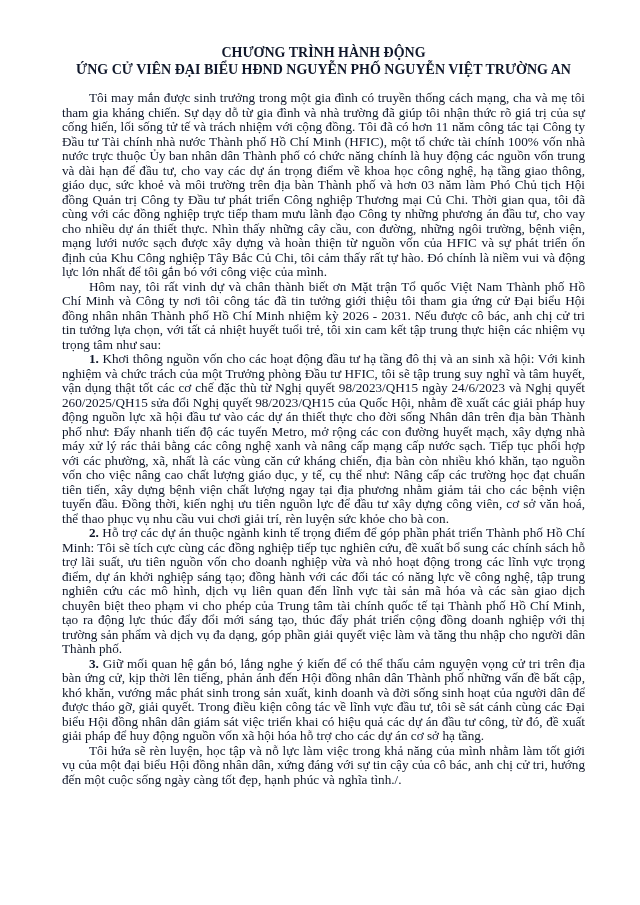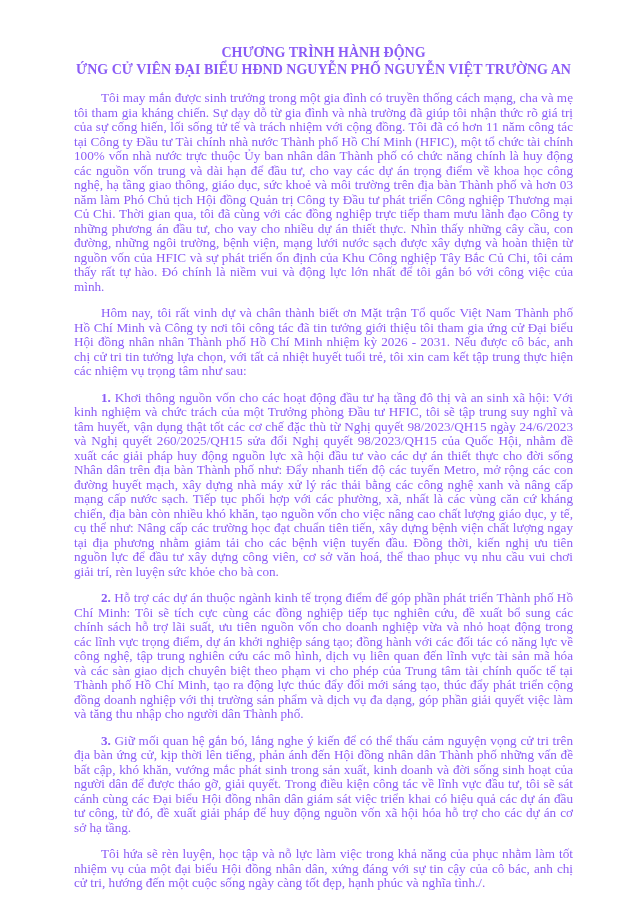--- a/index.html
+++ b/index.html
@@ -2,36 +2,36 @@
 <html lang="vi"><head>
 <meta charset="utf-8">
 <style>
   html, body { margin: 0; padding: 0; background: #ffffff; }
   .page {
     position: relative;
     width: 640px;
     height: 905px;
     box-sizing: border-box;
     background: #ffffff;
-    color: #8b5cf6;
+    color: #0f172a;
     padding: 44px 55px 0 62px;
     font-family: "Liberation Serif", "DejaVu Serif", serif;
     font-size: 13.2px;
     line-height: 14.5px;
     overflow: hidden;
   }
   .title-block {
     text-align: center;
     font-weight: bold;
     font-size: 14px;
     line-height: 17px;
     margin-bottom: 13px;
   }
   .body-text p {
-    margin: 12px;
+    margin: 0;
     text-align: justify;
     text-indent: 27px;
   }
   .item-num { font-weight: bold; }
 </style>
 </head>
 <body>
 
 <div class="page">
 
@@ -45,17 +45,17 @@
     <p><b class="item-num"></b> <span>Tôi may mắn được sinh trưởng trong một gia đình có truyền thống cách mạng, cha và mẹ tôi tham gia kháng chiến. Sự dạy dỗ từ gia đình và nhà trường đã giúp tôi nhận thức rõ giá trị của sự cống hiến, lối sống tử tế và trách nhiệm với cộng đồng. Tôi đã có hơn 11 năm công tác tại Công ty Đầu tư Tài chính nhà nước Thành phố Hồ Chí Minh (HFIC), một tổ chức tài chính 100% vốn nhà nước trực thuộc Ủy ban nhân dân Thành phố có chức năng chính là huy động các nguồn vốn trung và dài hạn để đầu tư, cho vay các dự án trọng điểm về khoa học công nghệ, hạ tầng giao thông, giáo dục, sức khoẻ và môi trường trên địa bàn Thành phố và hơn 03 năm làm Phó Chủ tịch Hội đồng Quản trị Công ty Đầu tư phát triển Công nghiệp Thương mại Củ Chi. Thời gian qua, tôi đã cùng với các đồng nghiệp trực tiếp tham mưu lãnh đạo Công ty những phương án đầu tư, cho vay cho nhiều dự án thiết thực. Nhìn thấy những cây cầu, con đường, những ngôi trường, bệnh viện, mạng lưới nước sạch được xây dựng và hoàn thiện từ nguồn vốn của HFIC và sự phát triển ổn định của Khu Công nghiệp Tây Bắc Củ Chi, tôi cảm thấy rất tự hào. Đó chính là niềm vui và động lực lớn nhất để tôi gắn bó với công việc của mình.</span></p>
 
     <p><b class="item-num"></b> <span>Hôm nay, tôi rất vinh dự và chân thành biết ơn Mặt trận Tổ quốc Việt Nam Thành phố Hồ Chí Minh và Công ty nơi tôi công tác đã tin tưởng giới thiệu tôi tham gia ứng cử Đại biểu Hội đồng nhân nhân Thành phố Hồ Chí Minh nhiệm kỳ 2026 - 2031. Nếu được cô bác, anh chị cử tri tin tưởng lựa chọn, với tất cả nhiệt huyết tuổi trẻ, tôi xin cam kết tập trung thực hiện các nhiệm vụ trọng tâm như sau:</span></p>
 
     <p><b class="item-num">1.</b> <span>Khơi thông nguồn vốn cho các hoạt động đầu tư hạ tầng đô thị và an sinh xã hội: Với kinh nghiệm và chức trách của một Trưởng phòng Đầu tư HFIC, tôi sẽ tập trung suy nghĩ và tâm huyết, vận dụng thật tốt các cơ chế đặc thù từ Nghị quyết 98/2023/QH15 ngày 24/6/2023 và Nghị quyết 260/2025/QH15 sửa đổi Nghị quyết 98/2023/QH15 của Quốc Hội, nhằm đề xuất các giải pháp huy động nguồn lực xã hội đầu tư vào các dự án thiết thực cho đời sống Nhân dân trên địa bàn Thành phố như: Đẩy nhanh tiến độ các tuyến Metro, mở rộng các con đường huyết mạch, xây dựng nhà máy xử lý rác thải bằng các công nghệ xanh và nâng cấp mạng cấp nước sạch. Tiếp tục phối hợp với các phường, xã, nhất là các vùng căn cứ kháng chiến, địa bàn còn nhiều khó khăn, tạo nguồn vốn cho việc nâng cao chất lượng giáo dục, y tế, cụ thể như: Nâng cấp các trường học đạt chuẩn tiên tiến, xây dựng bệnh viện chất lượng ngay tại địa phương nhằm giảm tải cho các bệnh viện tuyến đầu. Đồng thời, kiến nghị ưu tiên nguồn lực để đầu tư xây dựng công viên, cơ sở văn hoá, thể thao phục vụ nhu cầu vui chơi giải trí, rèn luyện sức khỏe cho bà con.</span></p>
 
     <p><b class="item-num">2.</b> <span>Hỗ trợ các dự án thuộc ngành kinh tế trọng điểm để góp phần phát triển Thành phố Hồ Chí Minh: Tôi sẽ tích cực cùng các đồng nghiệp tiếp tục nghiên cứu, đề xuất bổ sung các chính sách hỗ trợ lãi suất, ưu tiên nguồn vốn cho doanh nghiệp vừa và nhỏ hoạt động trong các lĩnh vực trọng điểm, dự án khởi nghiệp sáng tạo; đồng hành với các đối tác có năng lực về công nghệ, tập trung nghiên cứu các mô hình, dịch vụ liên quan đến lĩnh vực tài sản mã hóa và các sàn giao dịch chuyên biệt theo phạm vi cho phép của Trung tâm tài chính quốc tế tại Thành phố Hồ Chí Minh, tạo ra động lực thúc đẩy đổi mới sáng tạo, thúc đẩy phát triển cộng đồng doanh nghiệp với thị trường sản phẩm và dịch vụ đa dạng, góp phần giải quyết việc làm và tăng thu nhập cho người dân Thành phố.</span></p>
 
     <p><b class="item-num">3.</b> <span>Giữ mối quan hệ gắn bó, lắng nghe ý kiến để có thể thấu cảm nguyện vọng cử tri trên địa bàn ứng cử, kịp thời lên tiếng, phản ánh đến Hội đồng nhân dân Thành phố những vấn đề bất cập, khó khăn, vướng mắc phát sinh trong sản xuất, kinh doanh và đời sống sinh hoạt của người dân để được tháo gỡ, giải quyết. Trong điều kiện công tác về lĩnh vực đầu tư, tôi sẽ sát cánh cùng các Đại biểu Hội đồng nhân dân giám sát việc triển khai có hiệu quả các dự án đầu tư công, từ đó, đề xuất giải pháp để huy động nguồn vốn xã hội hóa hỗ trợ cho các dự án cơ sở hạ tầng.</span></p>
 
-    <p><b class="item-num"></b> <span>Tôi hứa sẽ rèn luyện, học tập và nỗ lực làm việc trong khả năng của phục nhằm làm tốt nhiệm vụ của một đại biểu Hội đồng nhân dân, xứng đáng với sự tin cậy của cô bác, anh chị cử tri, hướng đến một cuộc sống ngày càng tốt đẹp, hạnh phúc và nghĩa tình./.</span></p>
+    <p><b class="item-num"></b> <span>Tôi hứa sẽ rèn luyện, học tập và nỗ lực làm việc trong khả năng của mình nhằm làm tốt giới vụ của một đại biểu Hội đồng nhân dân, xứng đáng với sự tin cậy của cô bác, anh chị cử tri, hướng đến một cuộc sống ngày càng tốt đẹp, hạnh phúc và nghĩa tình./.</span></p>
 
   </div>
 
 </div>
 
 </body></html>

